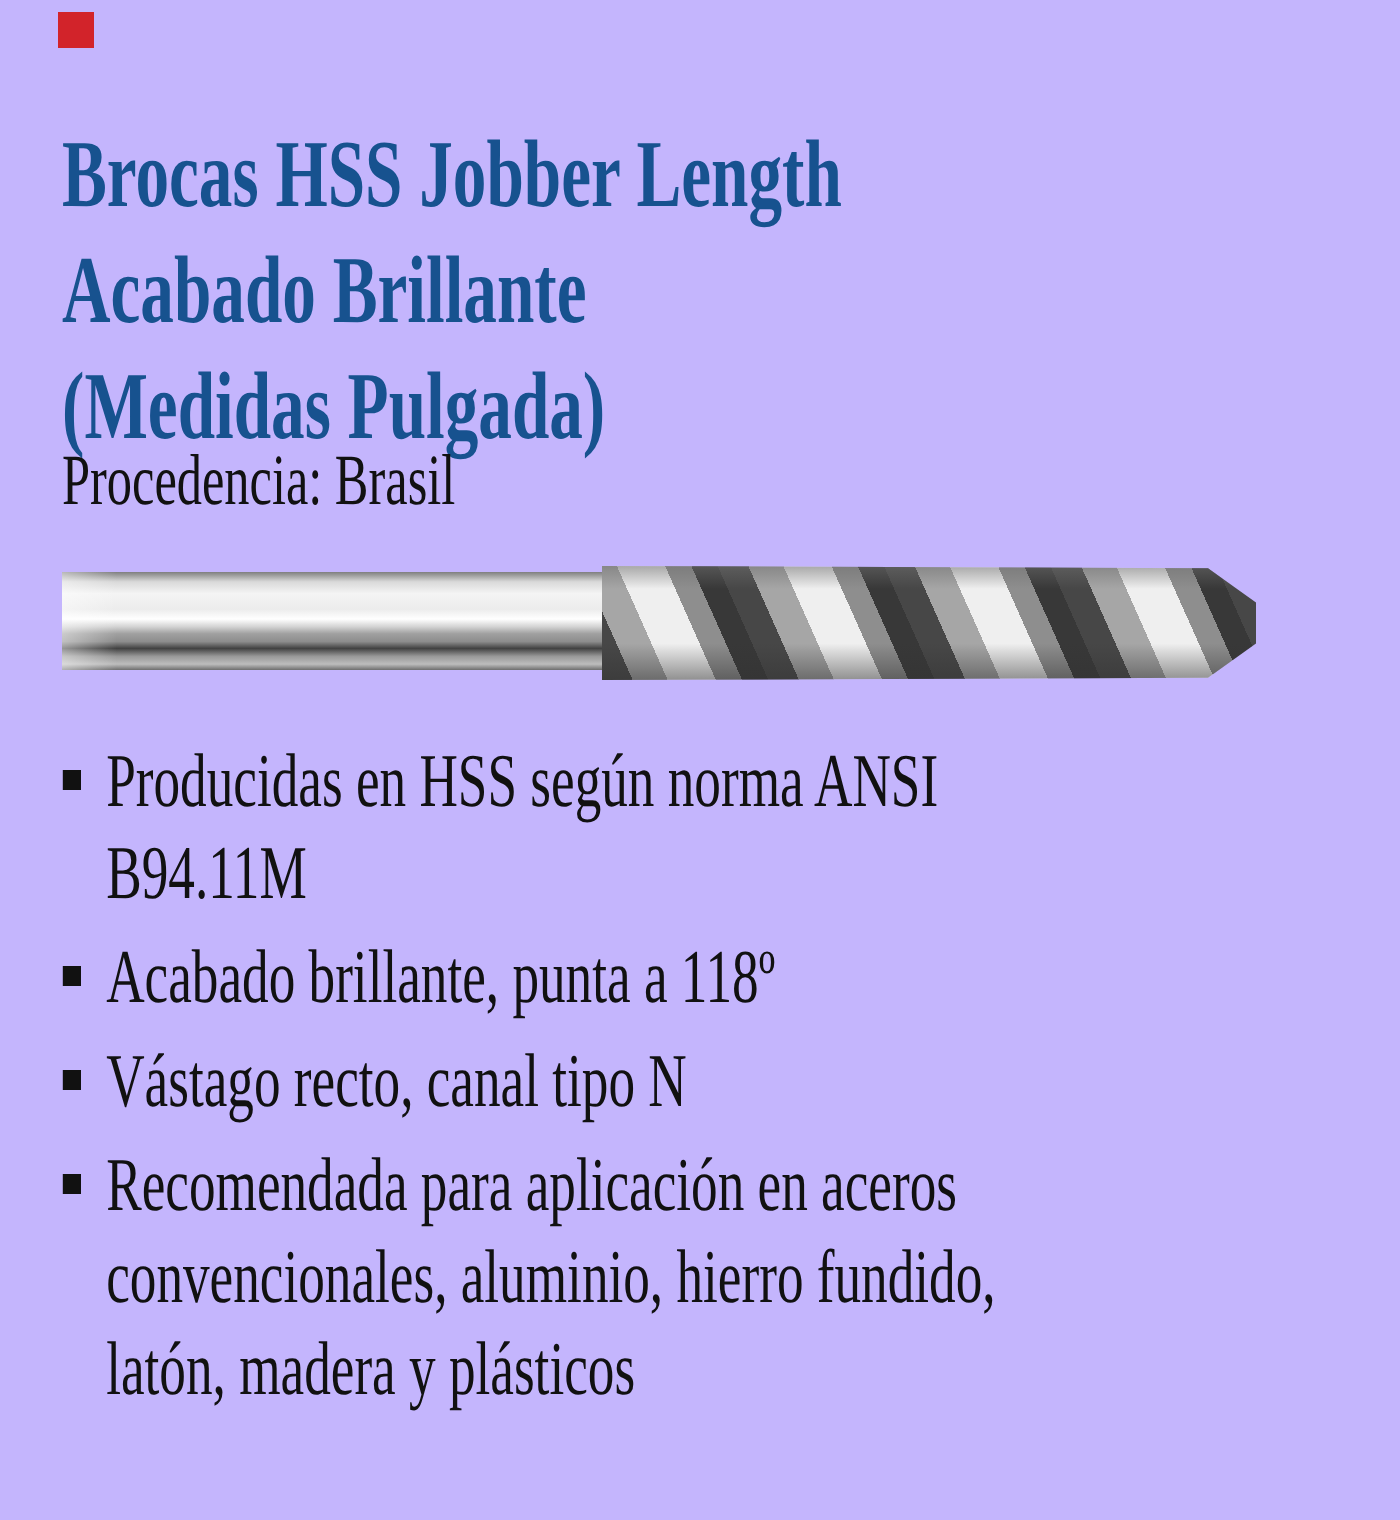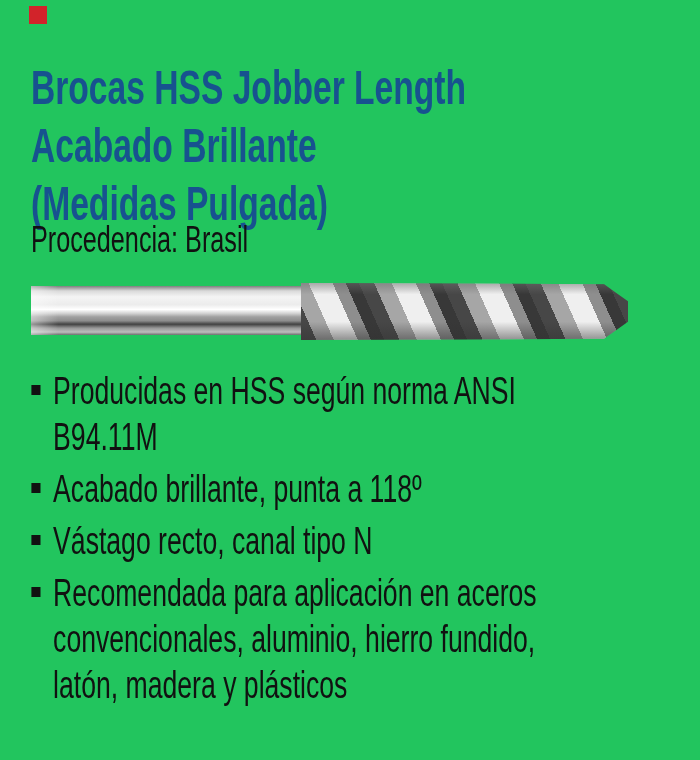--- a/index.html
+++ b/index.html
@@ -1,19 +1,19 @@
 <!DOCTYPE html>
 <html><head>
 <meta charset="utf-8">
 <style>
   html,body { margin:0; padding:0; }
   body { background:#ffffff; font-family:"Liberation Sans", sans-serif; }
   .page {
     position:relative; width:700px; height:760px;
-    background:#22c55e; overflow:hidden;
+    background:#c4b5fd; overflow:hidden;font-family:Liberation Serif, serif;
   }
 
   
   .brand-square {
     position:absolute; left:29px; top:6px; width:18px; height:18px;
     background:#d2232a;
   }
 
   
   .title {

